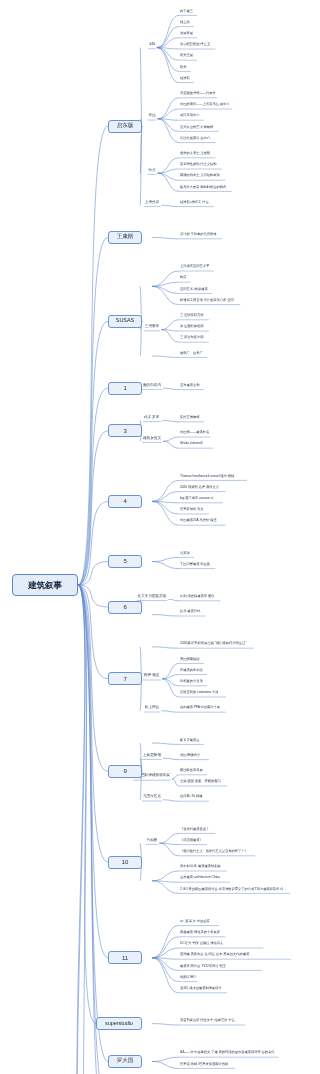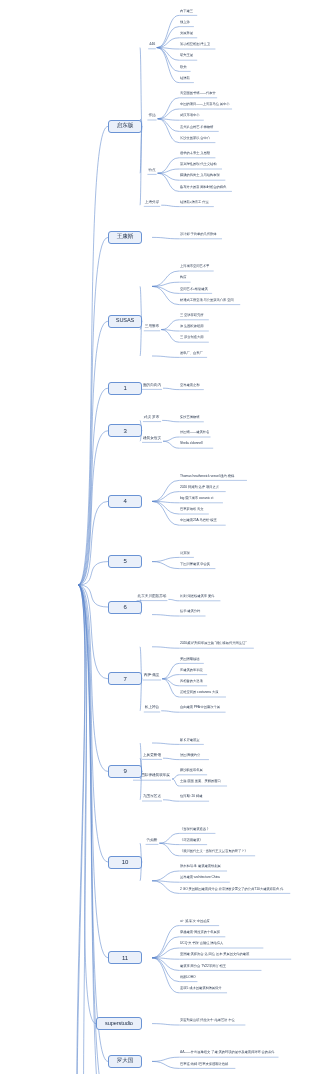--- a/index.html
+++ b/index.html
@@ -391,13 +391,14 @@
     <div class="leaf" style="left: 180px; top: 953.4px;">亚洲建 筑师协会  达 回位 区木                   美展国文件的建筑</div>
     <div class="leaf" style="left: 180px; top: 964.6px;">建筑事 商分会                  TV22字同 沪相王</div>
     <div class="leaf" style="left: 180px; top: 975.8px;">利那LOHO</div>
     <div class="leaf" style="left: 180px; top: 987px;">意双5 成水国建筑和清展保分</div>
     <div class="node-box node-num" style="left: 108px; top: 951.3px; width: 34px; height: 13px;">11</div>
     <div class="leaf" style="left: 180px; top: 1019.2px;">克雷斯曼宫统 托拉次李·结果艺坊   本位</div>
     <div class="node-box node-main" style="left: 95.968px; top: 1017.1px; width: 46.032px; height: 13px;">superstudio</div>
     <div class="leaf" style="left: 180px; top: 1051.4px;">ΔΔ——作出屋单组文 了建 筑的环境的屋承及建筑师对环 会的条件</div>
     <div class="leaf" style="left: 180px; top: 1062.6px;">巴塞连·续特 /巴塞夫保透期计总部</div>
     <div class="node-box node-main" style="left: 108px; top: 1054.9px; width: 34px; height: 13px;">罗大国</div>
+    <div class="node-box node-root" style="left: 12px; top: 574px; width: 66px; height: 22px;">建筑叙事</div>
   </div>
 
 </body></html>

